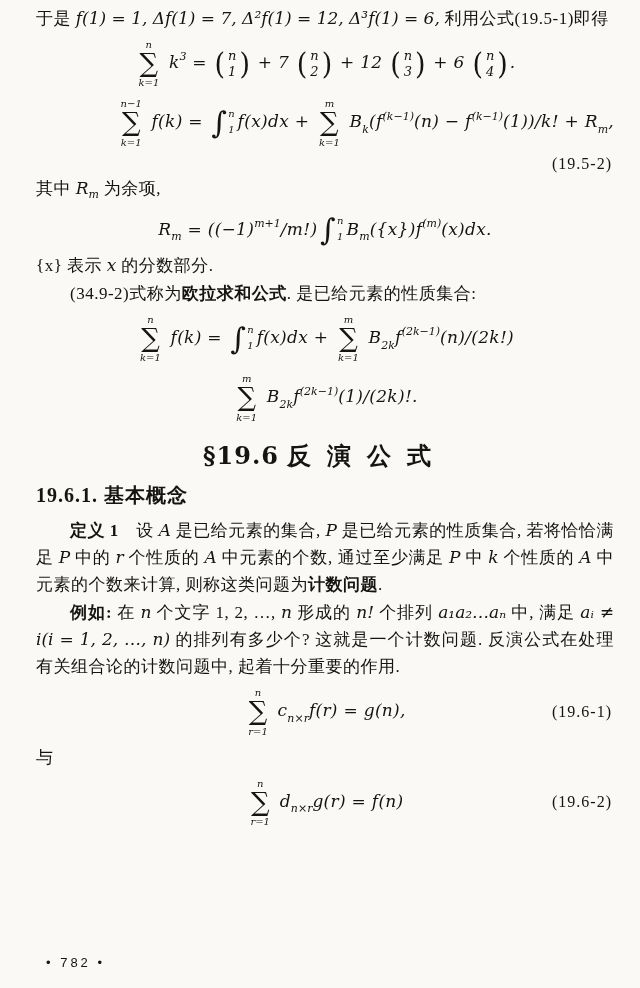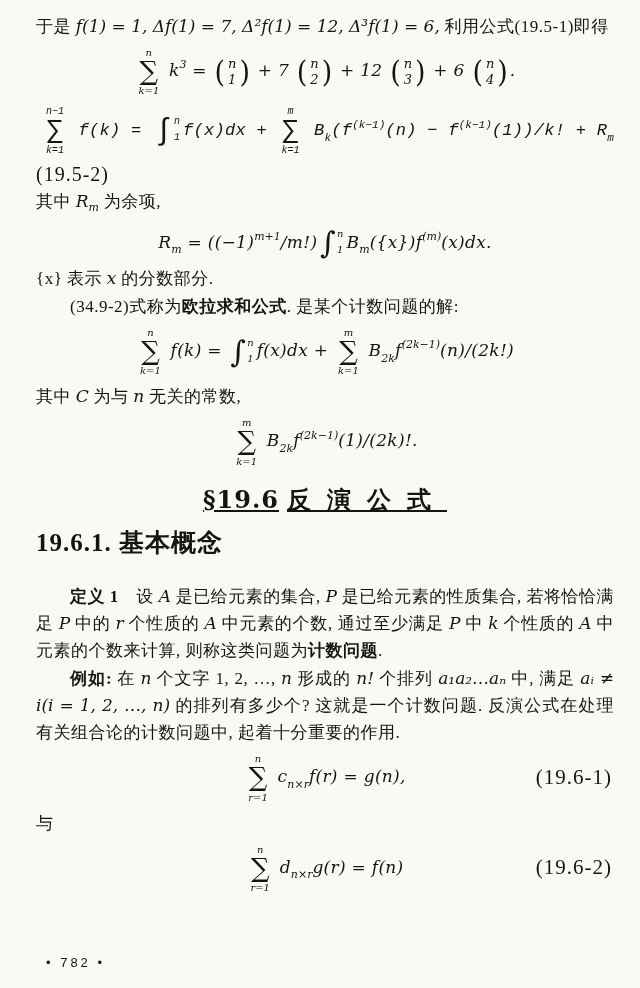--- a/index.html
+++ b/index.html
@@ -4,39 +4,39 @@
 <style>
   html,body{margin:0;padding:0;}
   body{
     width:640px;height:988px;overflow:hidden;
     background:#eee;
     font-family:"Liberation Serif","DejaVu Serif",serif;
   }
   .page{
     box-sizing:border-box;width:640px;height:988px;
     background:#faf9f5;color:#161412;
-    padding:12px 26px 10px 36px;
+    padding:4px 26px 10px 36px;
     display:flex;flex-direction:column;
   }
   main{flex:1;overflow:hidden;}
   .line{
     margin:1px 0;font-size:17px;line-height:27px;
     text-align:justify;letter-spacing:0.5px;
   }
   .indent{text-indent:2em;}
   .b{font-weight:bold;}
   .it{font-style:italic;font-family:"DejaVu Serif",serif;letter-spacing:0;}
   .line sub,.line sup{font-size:11px;letter-spacing:0;}
   
   .formula{
     position:relative;margin:4px 0;font-size:17px;line-height:1.1;
     font-family:"DejaVu Serif",serif;font-style:italic;
     text-align:center;padding:3px 0;white-space:nowrap;
   }
-  .formula.left{text-align:left;padding-left:6px;font-family:Liberation Mono, monospace;}
+  .formula.left{text-align:right;padding-left:6px;}
   .ftxt{letter-spacing:0.3px;}
   .formula sup{font-size:11px;position:relative;top:-1px;}
   .formula sub{font-size:11px;position:relative;bottom:-1px;}
   .bigop{
     display:inline-flex;flex-direction:column;align-items:center;
     vertical-align:middle;margin:0 4px;line-height:1;font-style:normal;
   }
   .bigop .lim{font-size:10px;font-style:italic;line-height:1.1;letter-spacing:0;}
   .bigop .sym{font-size:26px;line-height:1.05;font-style:normal;}
   .intwrap{display:inline-flex;align-items:stretch;vertical-align:middle;margin:0 3px;}
@@ -46,32 +46,32 @@
     font-size:10px;font-style:italic;line-height:1;padding:1px 0 3px 1px;
   }
   .binom{display:inline-flex;align-items:center;vertical-align:middle;margin:0 2px;}
   .bpar{font-size:27px;font-style:normal;line-height:1;transform:scaleY(1.12);}
   .bstack{
     display:inline-flex;flex-direction:column;align-items:center;
     font-size:13px;line-height:1.2;padding:0 3px;font-style:italic;
   }
   .f-label{
     position:absolute;right:2px;top:50%;transform:translateY(-50%);
-    font-style:normal;font-size:21px;letter-spacing:1px;
+    font-style:normal;font-size:16px;letter-spacing:1px;
     font-family:"Liberation Serif",serif;
   }
-  .labelline{text-align:left;font-size:20px;letter-spacing:1px;margin:0 2px 2px 0;}
+  .labelline{text-align:right;font-size:16px;letter-spacing:1px;margin:0 2px 2px 0;}
   
   .h1{
     display:flex;justify-content:center;align-items:baseline;
-    margin:16px 0 8px;font-weight:bold;font-size:24px;line-height:1.2;text-decoration:underline;
+    margin:16px 0 8px;font-weight:bold;font-size:24px;line-height:1.2;
   }
   .h1 .prefix{font-family:"DejaVu Serif",serif;letter-spacing:1px;}
   .h1 .title{letter-spacing:16px;text-indent:8px;}
-  .h2{font-size:25px;font-weight:bold;margin:12px 0 24px;letter-spacing:1px;}
+  .h2{font-size:20px;font-weight:bold;margin:12px 0 8px;letter-spacing:1px;}
   .footer{
     margin-top:auto;font-size:13px;letter-spacing:3px;
     padding:6px 0 8px 10px;font-family:Liberation Sans, sans-serif;
   }
 </style>
 </head>
 <body>
 
 <div class="page">
   <main>
@@ -127,37 +127,36 @@
       <div class="labelline"><span>(19.5-2)</span></div>
       <p class="line"><span>其中 </span><span class="it">R</span><sub class="it">m</sub><span> 为余项,</span></p>
       <div class="formula center"><span class="ftxt">R</span><sub>m</sub><span class="ftxt"> = ((−1)</span><sup>m+1</sup><span class="ftxt">/m!)</span><span class="intwrap">
           <span class="isym">∫</span>
           <span class="ilims">
             <span>n</span>
             <span>1</span>
           </span>
         </span><span class="ftxt">B</span><sub>m</sub><span class="ftxt">({x})f</span><sup>(m)</sup><span class="ftxt">(x)dx.</span></div>
       <p class="line"><span>{x} 表示 </span><span class="it">x</span><span> 的分数部分.</span></p>
-      <p class="line indent"><span>(34.9-2)式称为</span><span class="b">欧拉求和公式</span><span>. 是某个计数问题的解:</span></p>
+      <p class="line indent"><span>(34.9-2)式称为</span><span class="b">欧拉求和公式</span><span>. 是已给元素的性质集合:</span></p>
       <div class="formula center"><span class="bigop">
           <span class="lim">n</span>
           <span class="sym">∑</span>
           <span class="lim">k=1</span>
         </span><span class="ftxt"> f(k) = </span><span class="intwrap">
           <span class="isym">∫</span>
           <span class="ilims">
             <span>n</span>
             <span>1</span>
           </span>
         </span><span class="ftxt">f(x)dx + </span><span class="bigop">
           <span class="lim">m</span>
           <span class="sym">∑</span>
           <span class="lim">k=1</span>
         </span><span class="ftxt"> B</span><sub>2k</sub><span class="ftxt">f</span><sup>(2k−1)</sup><span class="ftxt">(n)/(2k!)</span></div>
-      <p class="line"><span>其中 </span><span class="it">C</span><span> 为与 </span><span class="it">n</span><span> 无关的常数,</span></p>
       <div class="formula center"><span class="bigop">
           <span class="lim">m</span>
           <span class="sym">∑</span>
           <span class="lim">k=1</span>
         </span><span class="ftxt"> B</span><sub>2k</sub><span class="ftxt">f</span><sup>(2k−1)</sup><span class="ftxt">(1)/(2k)!.</span></div>
       <div class="h1">
         <span class="prefix">§19.6</span>
         <span class="title">反演公式</span>
       </div>
       <div class="h2">19.6.1. 基本概念</div>

